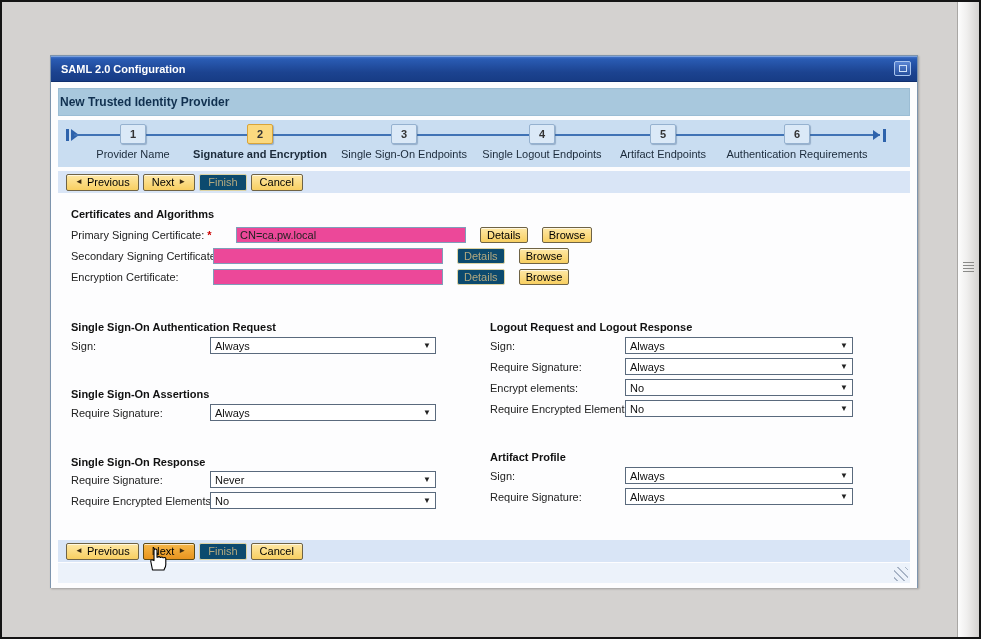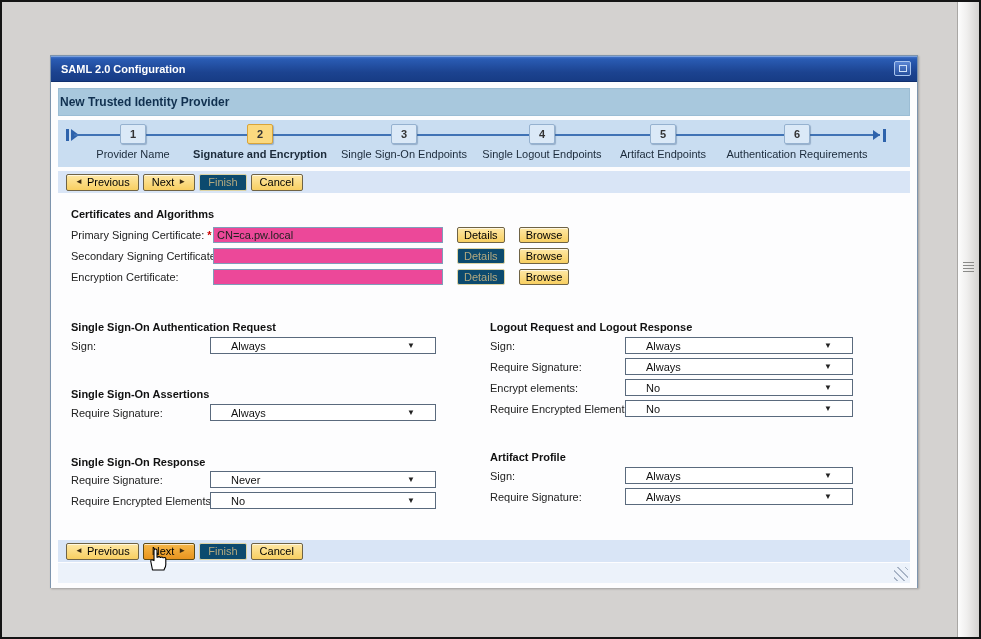--- a/index.html
+++ b/index.html
@@ -92,21 +92,21 @@
   .req { color:#cc0000; font-weight:bold; margin-left:3px; }
   .cert-row, .field-row { position:absolute; display:flex; align-items:center; height:17px; }
   .textfield {
     width:230px; height:16px; background:#ec4899; border:1px solid #7f9db9;
     font-family:"Liberation Sans", sans-serif; font-size:11px; color:#222; padding:0 3px;
   }
   .small-btn { height:16px; padding:0 6px; margin-left:14px; }
   .dropdown {
     display:flex; align-items:center; justify-content:space-between;
     height:17px; background:#fff; border:1px solid #5a6a7d;
-    font-size:11px; color:#111; padding:0 20px; cursor:default;text-align:center;
+    font-size:11px; color:#111; padding:0 4px; cursor:default;text-align:center;
   }
   .dd-arrow { font-size:8px; color:#222; line-height:1; }
   
   .footer-strip {
     position:absolute; left:7px; top:481px; width:852px; height:20px;
     background:#ecf2fa;
   }
   .resize-grip {
     position:absolute; right:2px; bottom:2px; width:14px; height:14px;
     background:repeating-linear-gradient(45deg, transparent 0 2px, #a8b4c6 2px 3px, transparent 3px 5px);
@@ -182,21 +182,21 @@
         <button class="btn">
           <span>Cancel</span>
         </button>
       </div>
 
       <div class="content">
 
         <div class="section-heading" style="left:20px; top:15px">Certificates and Algorithms</div>
 
         <div class="cert-row" style="left:20px; top:33px">
-          <span class="field-label" style="width:142px"><span>Primary Signing Certificate:</span><span class="req">*</span></span>
+          <span class="field-label" style="width:165px"><span>Primary Signing Certificate:</span><span class="req">*</span></span>
           <input class="textfield" value="CN=ca.pw.local" style="">
           <button class="btn small-btn">
               <span>Details</span>
             </button>
           <button class="btn small-btn">
               <span>Browse</span>
             </button>
         </div>
 
         <div class="cert-row" style="left:20px; top:54px">

